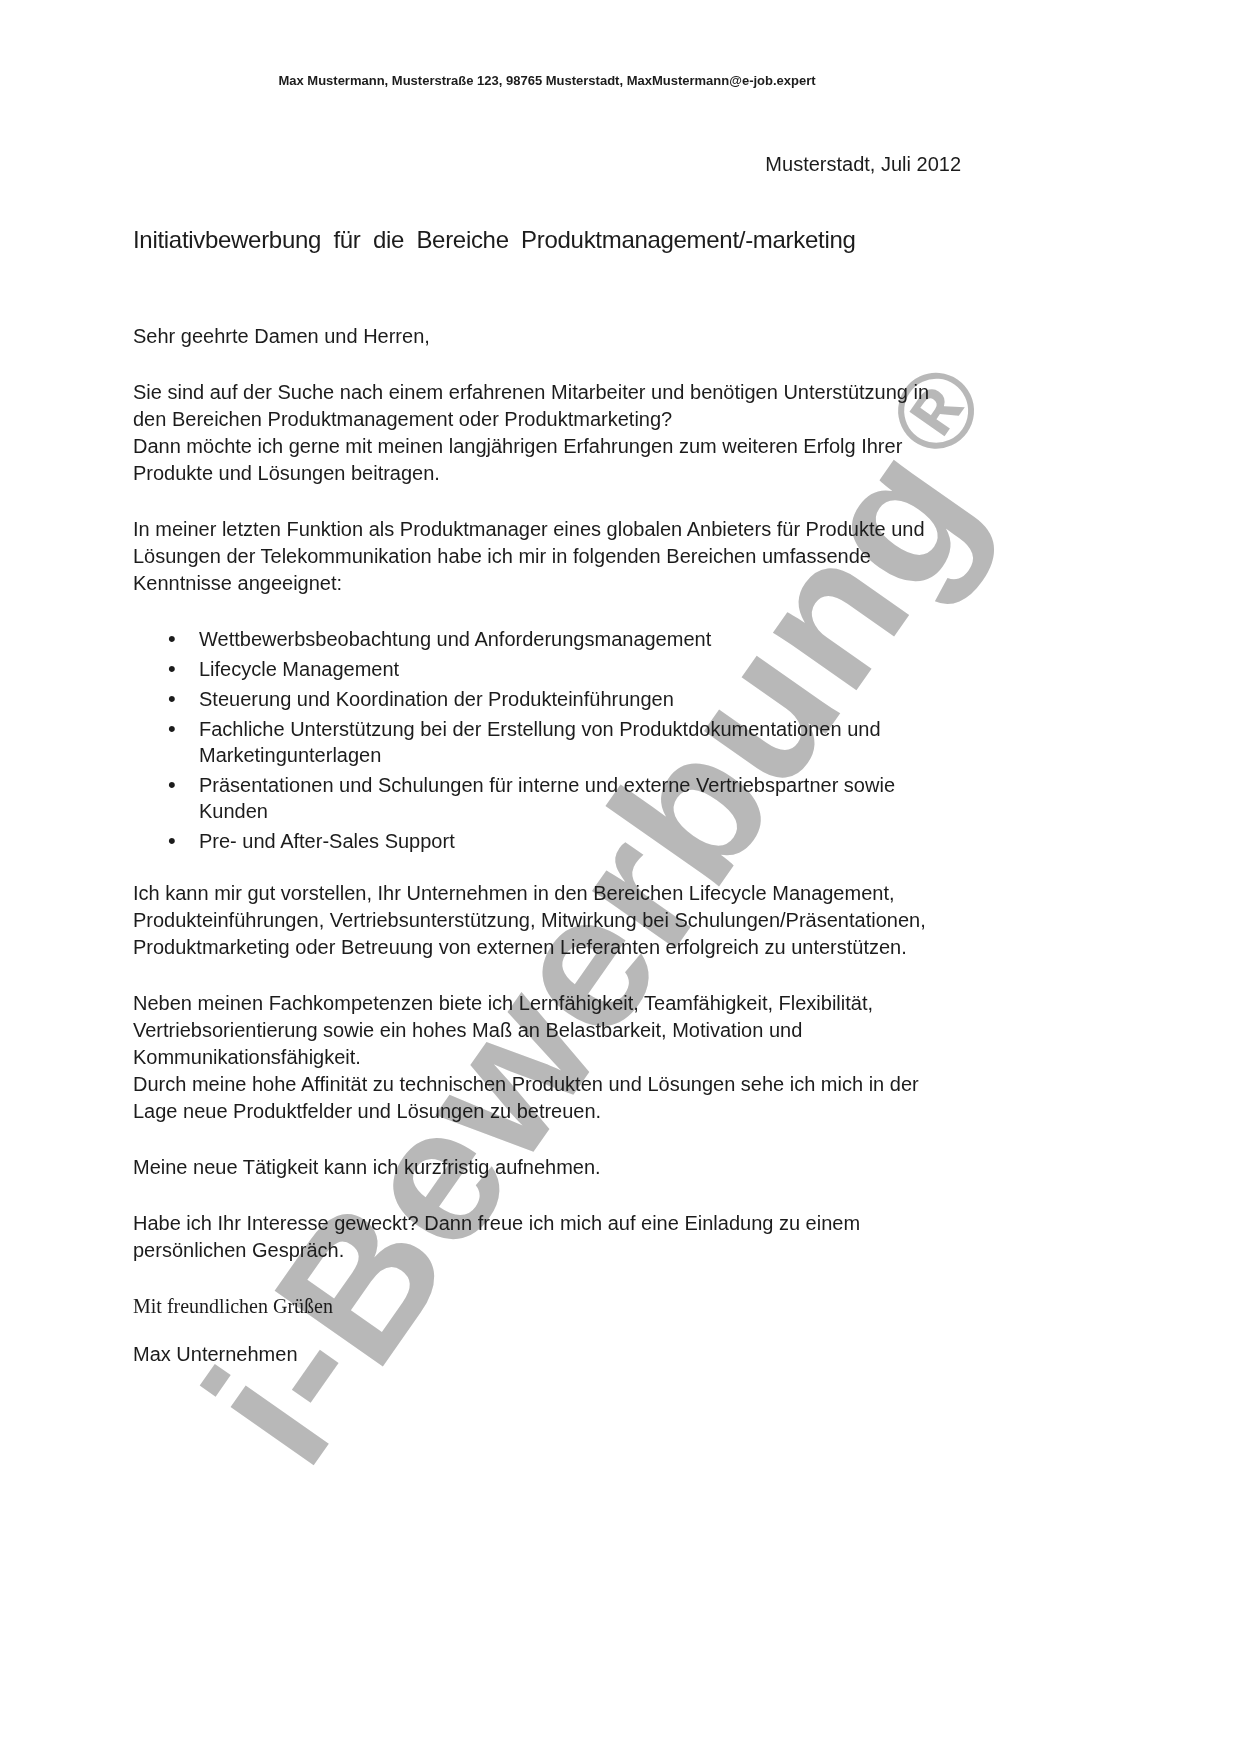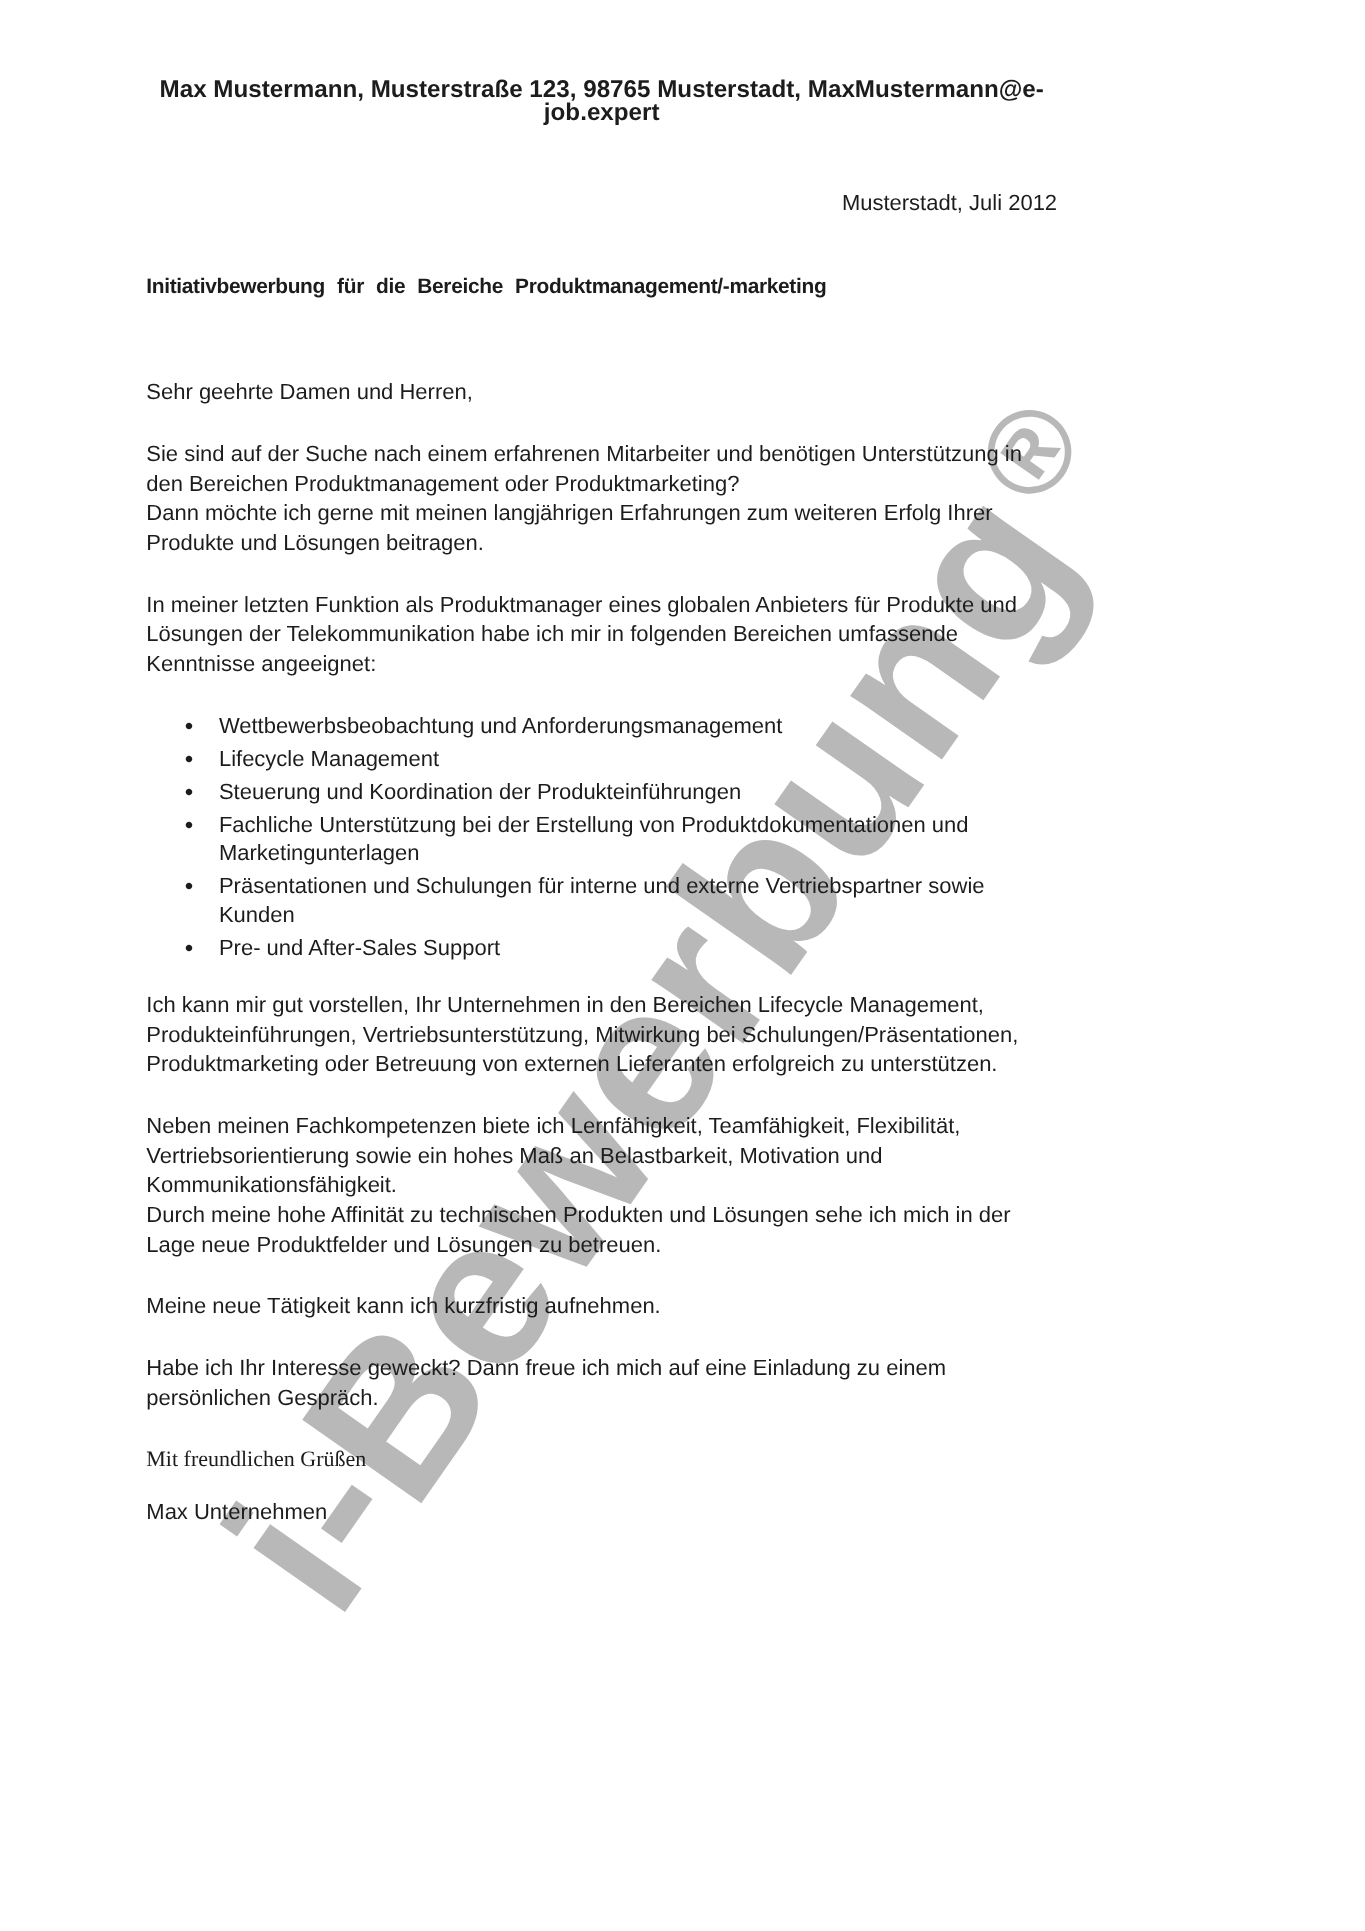--- a/index.html
+++ b/index.html
@@ -45,32 +45,32 @@
     left: 133px;
     top: 70px;
     width: 828px;
     z-index: 1;
     font-size: 20px;
     line-height: 27px;
   }
   .sender {
     text-align: center;
     font-weight: bold;
-    font-size: 22px;
+    font-size: 13px;
     line-height: 21px;
     margin: 0 0 60px 0;
   }
   .dateline {
     text-align: right;
     margin: 0 0 48px 0;
   }
   .subject {
-    font-size: 19px;
+    font-size: 24px;
     line-height: 28px;
-    font-weight: bold;
+    font-weight: normal;
     word-spacing: 6px;
     margin: 0 0 69px 0;
     letter-spacing: -0.3px;
   }
   p {
     margin: 0 0 29px 0;
     white-space: pre-line;
   }
   p.salutation { }
   ul.bullets {

